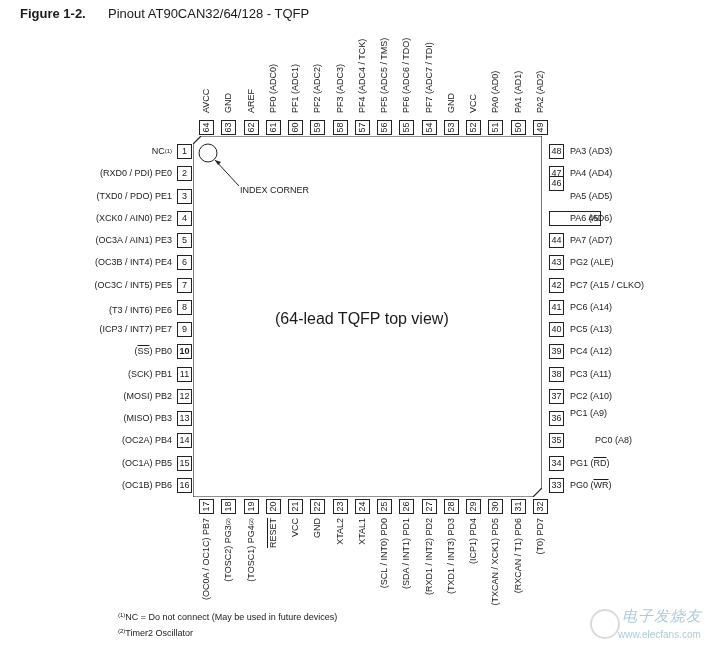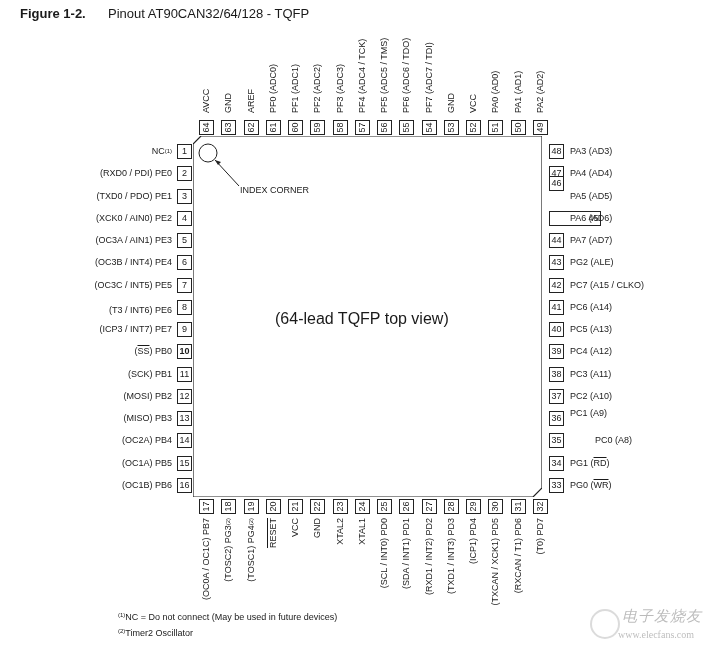--- a/index.html
+++ b/index.html
@@ -16,21 +16,21 @@
   .pinbox.v span { display:block; transform:rotate(-90deg); }
   .lbl { position:absolute; font-size:9px; white-space:nowrap; line-height:10px; }
   .lbl.left { text-align:right; }
   .lbl.vert { transform-origin:0 0; transform:rotate(-90deg); }
   .center-text { position:absolute; left:275px; top:310px; font-size:16px; white-space:nowrap; }
   .index-text { position:absolute; left:240px; top:185px; font-size:9px; white-space:nowrap; }
   .note { position:absolute; left:118px; font-size:9px; white-space:nowrap; }
   .note sup { font-size:6px; vertical-align:top; }
   sup.s { font-size:6px; vertical-align:top; }
   .ovl { text-decoration:overline; }
-  .watermark { position:absolute; left:590px; top:605px; width:115px; height:45px; opacity:0.35; color:#404040;font-family:Liberation Serif, serif; }
+  .watermark { position:absolute; left:590px; top:605px; width:115px; height:45px; opacity:0.35; color:#0369a1; }
   .watermark .wm-cn { position:absolute; left:32px; top:2px; font-size:15px; font-style:italic; letter-spacing:1px; }
   .watermark .wm-url { position:absolute; left:28px; top:24px; font-size:10px; }
   .watermark .wm-logo { position:absolute; left:0; top:4px; width:26px; height:26px; border:2px solid #999; border-radius:50%; }
 </style>
 </head>
 <body>
 
 <div class="fig-title">
   <span class="num">Figure 1-2.</span><span>Pinout AT90CAN32/64/128 - TQFP</span>
 </div>

